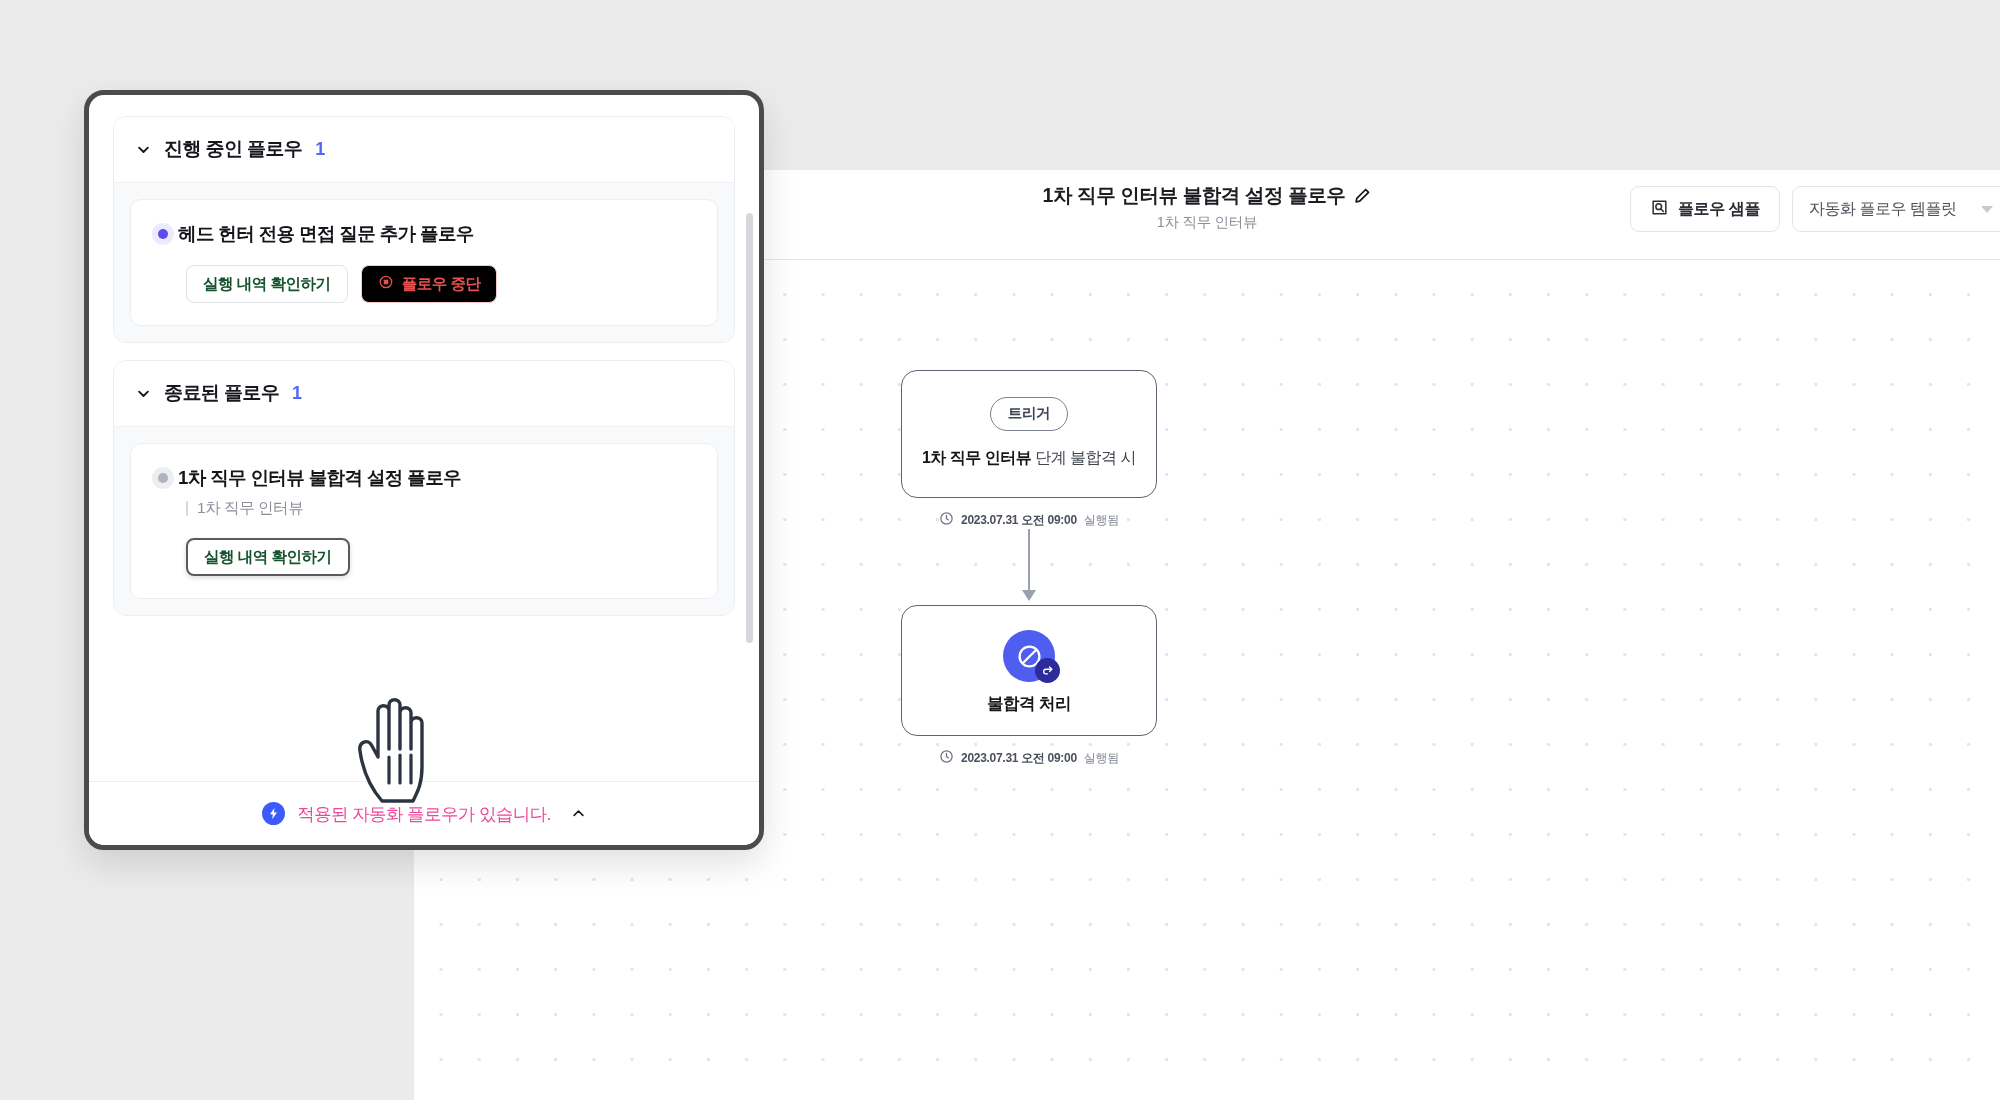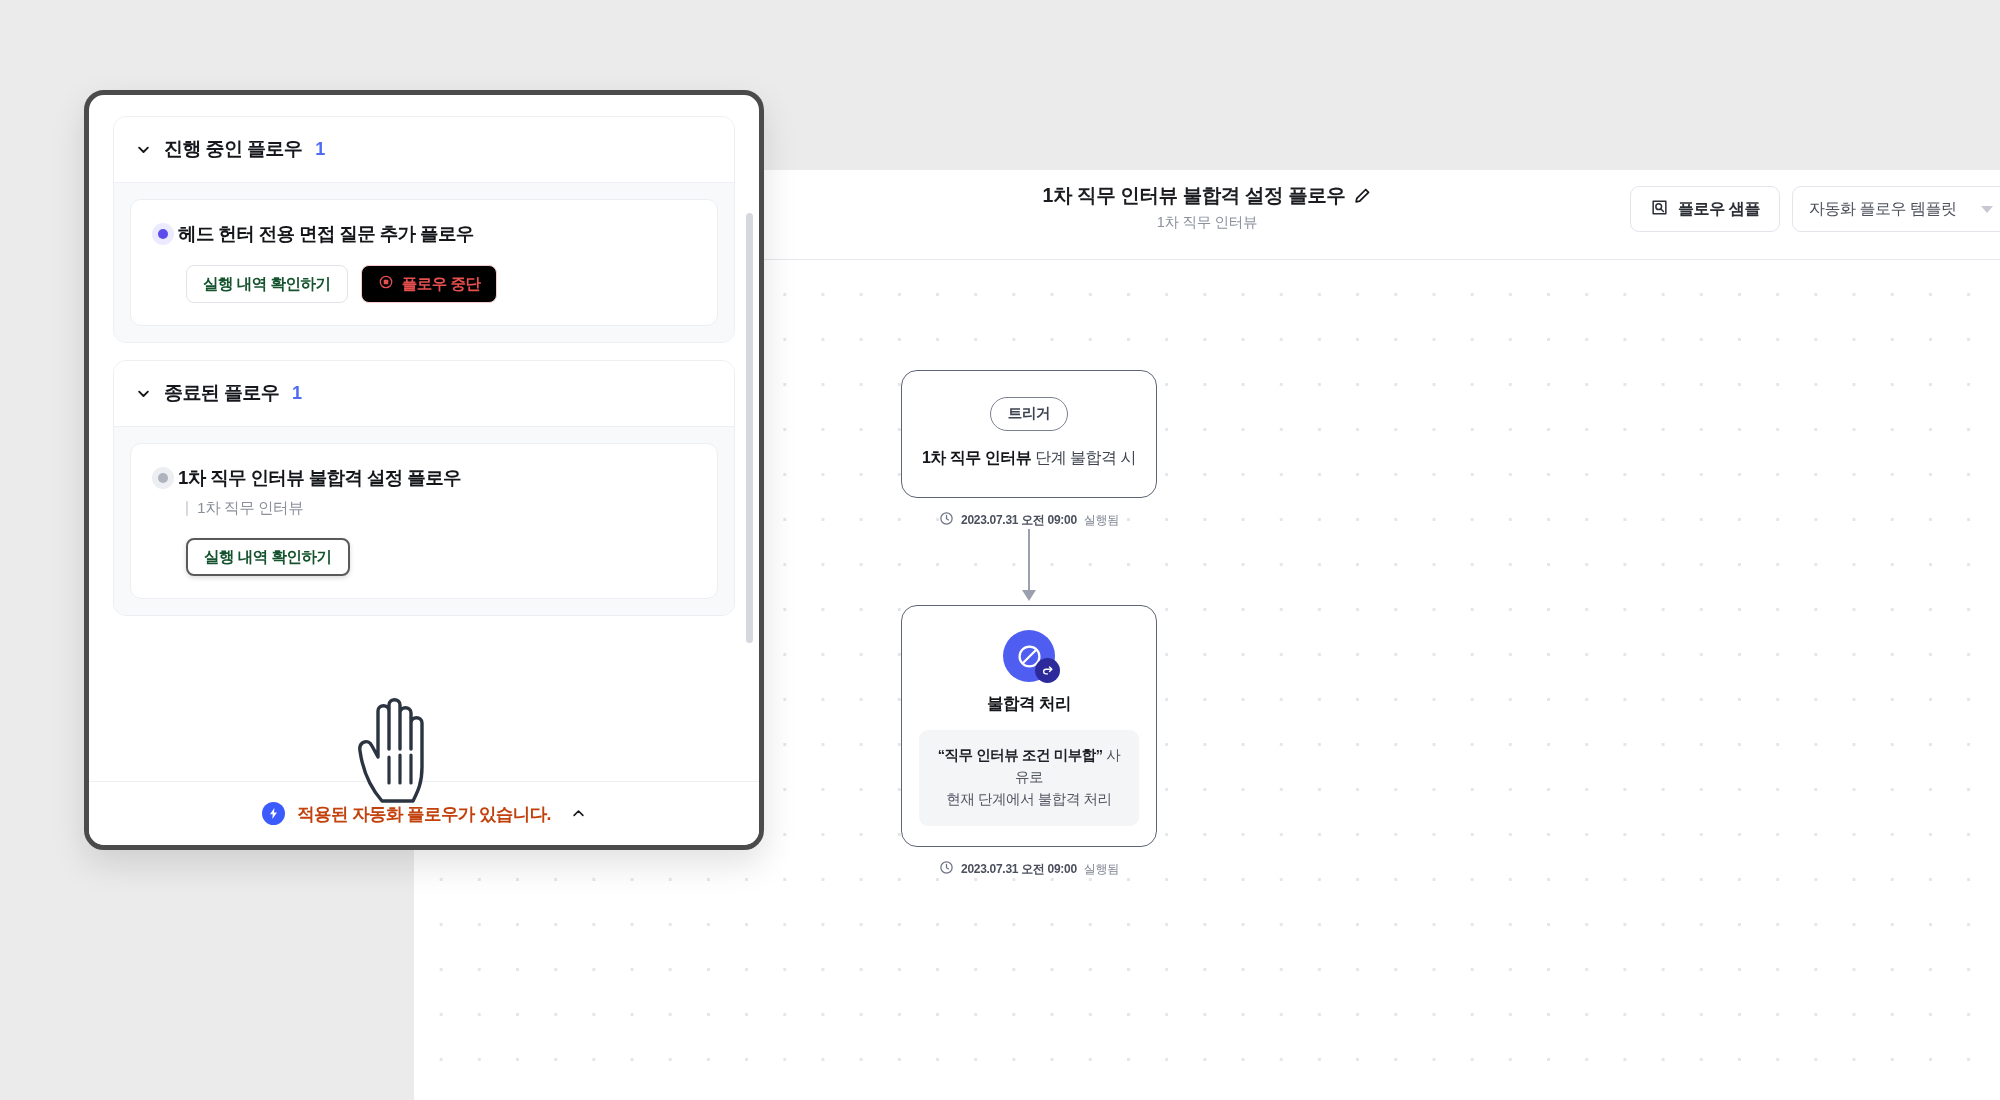--- a/index.html
+++ b/index.html
@@ -228,21 +228,21 @@
     border-top: 1px solid #eceef1;
     height: 64px;
     display: flex; align-items: center; justify-content: center; gap: 12px;
     background: #fff;
   }
   .bolt-badge {
     width: 23px; height: 23px; border-radius: 50%;
     background: #3b5bfd;
     display: flex; align-items: center; justify-content: center;
   }
-  .footer-text { font-size: 17.5px; font-weight: 700; color: #c2410c; letter-spacing: -0.6px; }
+  .footer-text { font-size: 17.5px; font-weight: 400; color: #ec4899; letter-spacing: -0.6px; }
   .chev-up { width: 15px; height: 15px; margin-left: 8px; }
 
   
   .cursor { position: absolute; left: 352px; top: 693px; width: 96px; height: 118px; }
 </style>
 </head>
 <body>
 
 <div id="root">
 
@@ -315,24 +315,20 @@
               </svg>
             </div>
             <div class="action-badge">
               <svg viewBox="0 0 24 24" width="14" height="14" fill="none" stroke="#ffffff" stroke-width="2.3" stroke-linecap="round" stroke-linejoin="round">
                 <path d="M18 9H8.5a4 4 0 100 8H11"></path>
                 <path d="M14.6 5.2L18.6 9l-4 3.8"></path>
               </svg>
             </div>
           </div>
           <div class="action-title">불합격 처리</div>
-          <div class="action-box">
-            <b>“직무 인터뷰 조건 미부합”</b><span> 사유로</span><br>
-            <span>현재 단계에서 불합격 처리</span>
-          </div>
         </div>
 
         <div class="run-meta">
           <span>
             <svg viewBox="0 0 24 24" width="15" height="15" fill="none" stroke="#6d7382" stroke-width="2" stroke-linecap="round">
               <circle cx="12" cy="12" r="9"></circle>
                 <path d="M12 7v5.3l3.3 2"></path>
             </svg>
           </span>
           <span class="t">2023.07.31 오전 09:00</span>

